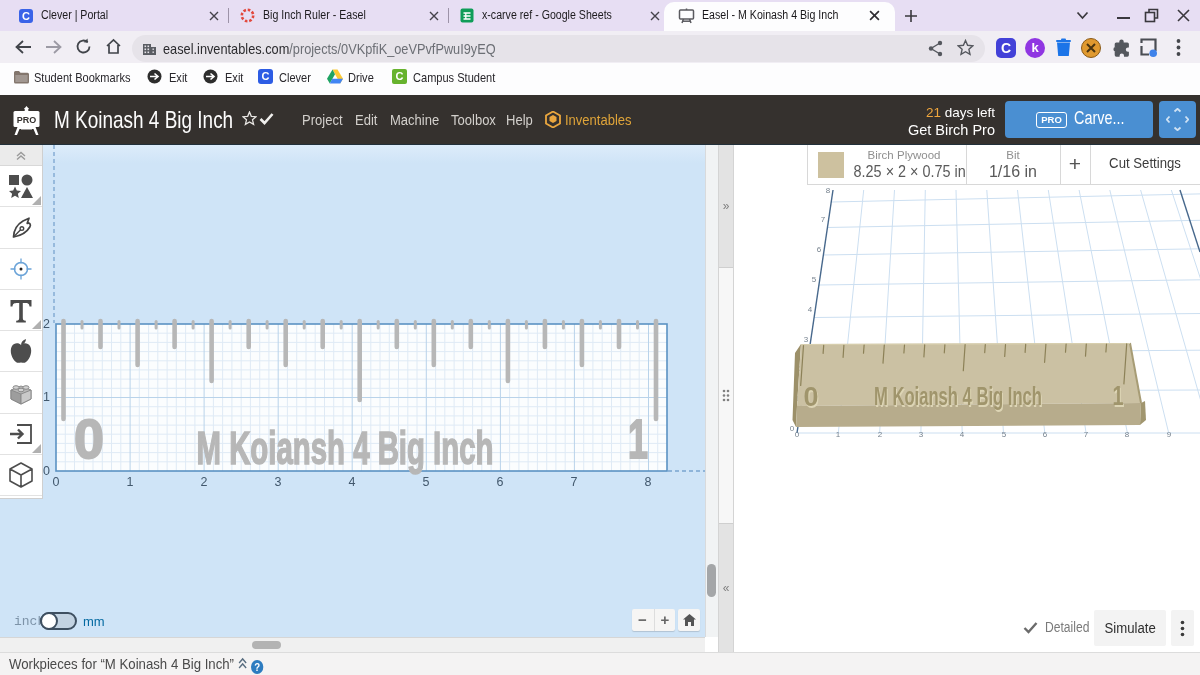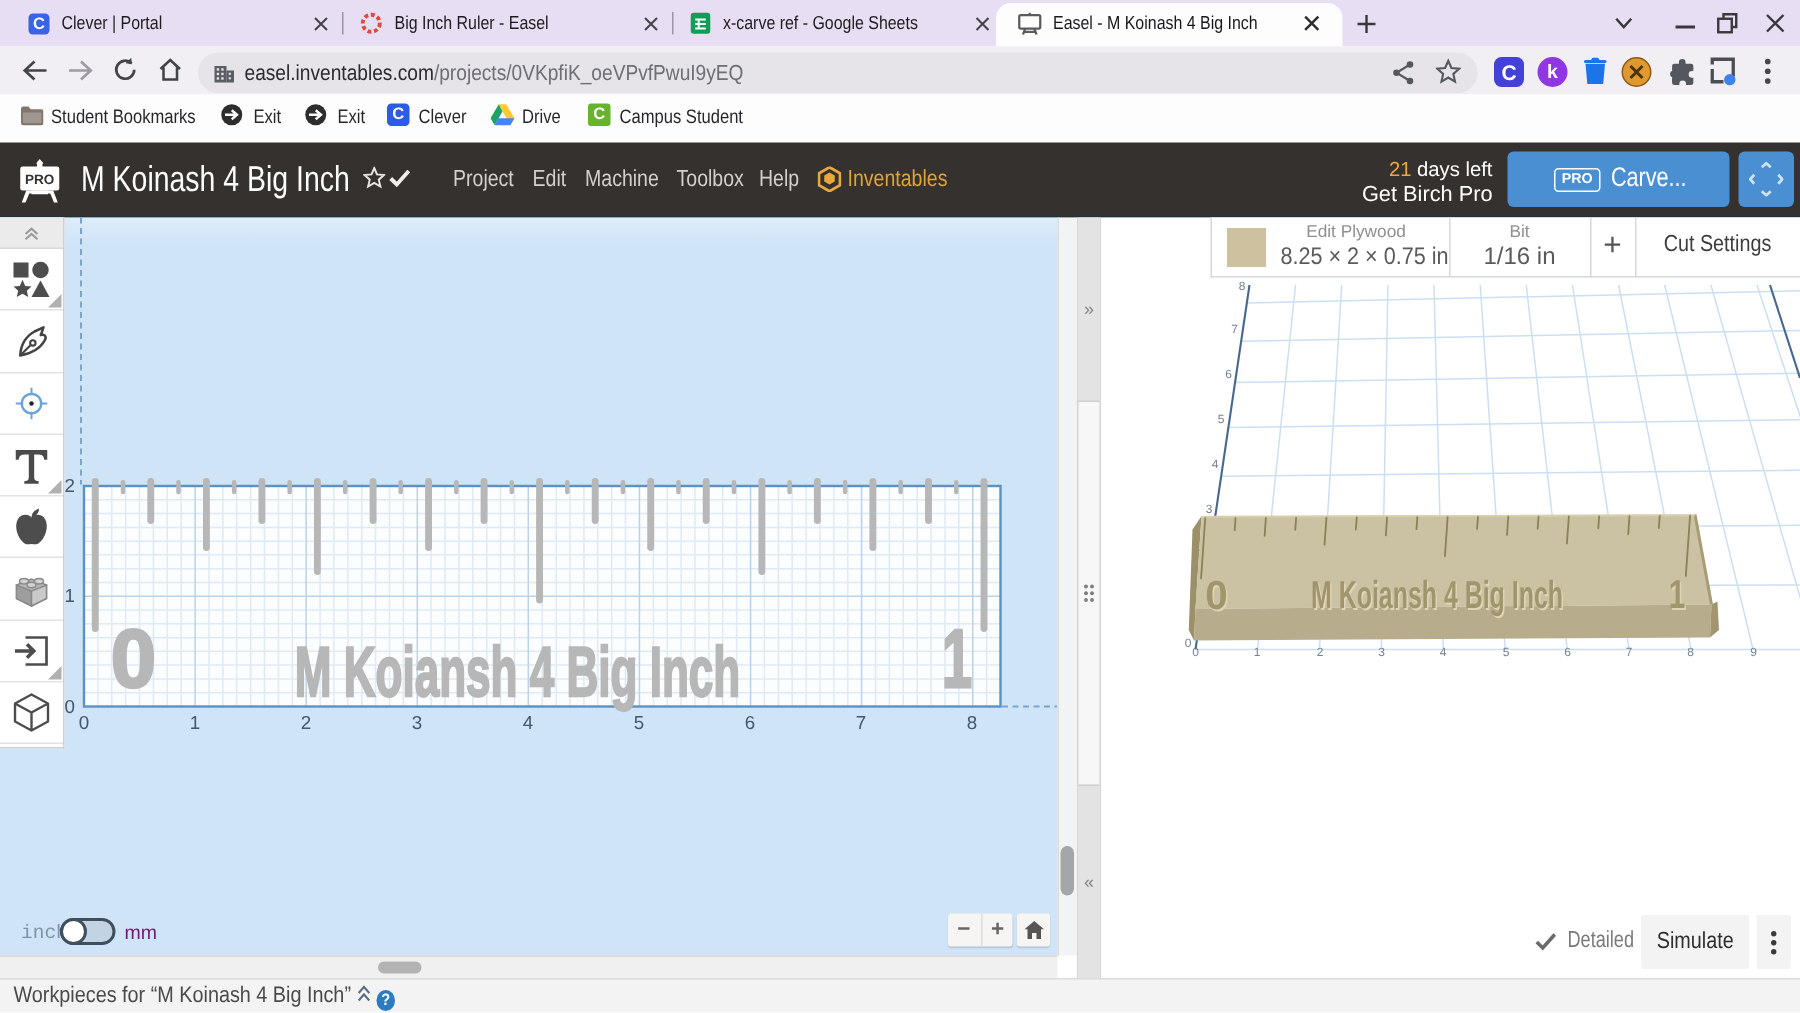--- a/index.html
+++ b/index.html
@@ -333,21 +333,21 @@
         <text x="426" y="486">5</text>
         <text x="500" y="486">6</text>
         <text x="574" y="486">7</text>
         <text x="648" y="486">8</text>
       </g>
   </svg>
 
   <div class="abs" style="left:14px;top:614px;font-size:13px;color:#7d93a8;font-family:Liberation Mono, monospace;">inch</div>
   <div class="abs" style="left:40px;top:612px;width:37px;height:18px;border:2px solid #3e4f60;border-radius:10px;background:#c3d3e2;"></div>
   <div class="abs" style="left:40px;top:612px;width:18px;height:18px;border:2px solid #3e4f60;border-radius:50%;background:#fff;"></div>
-  <div class="abs" style="left:83px;top:614px;font-size:13px;color:#701a75;">mm</div>
+  <div class="abs" style="left:83px;top:614px;font-size:13px;color:#0369a1;">mm</div>
 
   <div class="abs" style="left:632px;top:609px;width:43px;height:22px;background:#f6f5f4;border-radius:2px;box-shadow:0 1px 1px rgba(0,0,0,0.15);"></div>
   <div class="abs" style="left:632px;top:609px;width:21px;height:22px;color:#666;font-size:15px;font-weight:bold;text-align:center;line-height:21px;">−</div>
   <div class="abs" style="left:654px;top:609px;width:21px;height:22px;border-left:1px solid #ddd;color:#666;font-size:15px;font-weight:bold;text-align:center;line-height:21px;">+</div>
 
   <div class="abs" style="left:678px;top:609px;width:22px;height:22px;background:#f6f5f4;border-radius:2px;box-shadow:0 1px 1px rgba(0,0,0,0.15);text-align:center;">
     <svg width="13" height="12" viewBox="0 0 13 12" style="margin-top:5px;">
         <path d="M6.5 0 L13 5.5 L11 5.5 L11 12 L8 12 L8 8 L5 8 L5 12 L2 12 L2 5.5 L0 5.5 Z" fill="#555"></path>
       </svg>
   </div>
@@ -541,21 +541,21 @@
       <text x="811" y="406" font-size="27" textLength="15" lengthAdjust="spacingAndGlyphs">0</text>
       <text x="1118" y="405" font-size="27" textLength="11" lengthAdjust="spacingAndGlyphs">1</text>
       <text x="958" y="405" font-size="26" textLength="168" lengthAdjust="spacingAndGlyphs">M Koiansh 4 Big Inch</text>
     </g>
   </svg>
 
   <div class="abs" style="left:807px;top:145px;width:393px;height:40px;background:#fff;border-left:1px solid #d8d8d8;border-bottom:1px solid #d8d8d8;"></div>
 
   <div class="abs" style="left:818px;top:152px;width:26px;height:26px;background:#cdc19f;"></div>
 
-  <div class="abs" style="left:849px;top:149px;width:110px;text-align:center;font-size:11.5px;color:#8f8f8f;">Edit Plywood</div>
+  <div class="abs" style="left:849px;top:149px;width:110px;text-align:center;font-size:11.5px;color:#8f8f8f;">Birch Plywood</div>
 
   <div class="abs" style="left:848px;top:163px;width:112px;text-align:center;font-size:16px;color:#5a5a5a;white-space:nowrap;transform:scaleX(0.9);transform-origin:50% 0;">8.25 × 2 × 0.75 in</div>
 
   <div class="abs" style="left:966px;top:145px;width:1px;height:40px;background:#d8d8d8;"></div>
 
   <div class="abs" style="left:966px;top:149px;width:94px;text-align:center;font-size:11.5px;color:#8f8f8f;">Bit</div>
 
   <div class="abs" style="left:966px;top:163px;width:94px;text-align:center;font-size:16px;color:#5a5a5a;">1/16 in</div>
 
   <div class="abs" style="left:1060px;top:145px;width:1px;height:40px;background:#d8d8d8;"></div>

